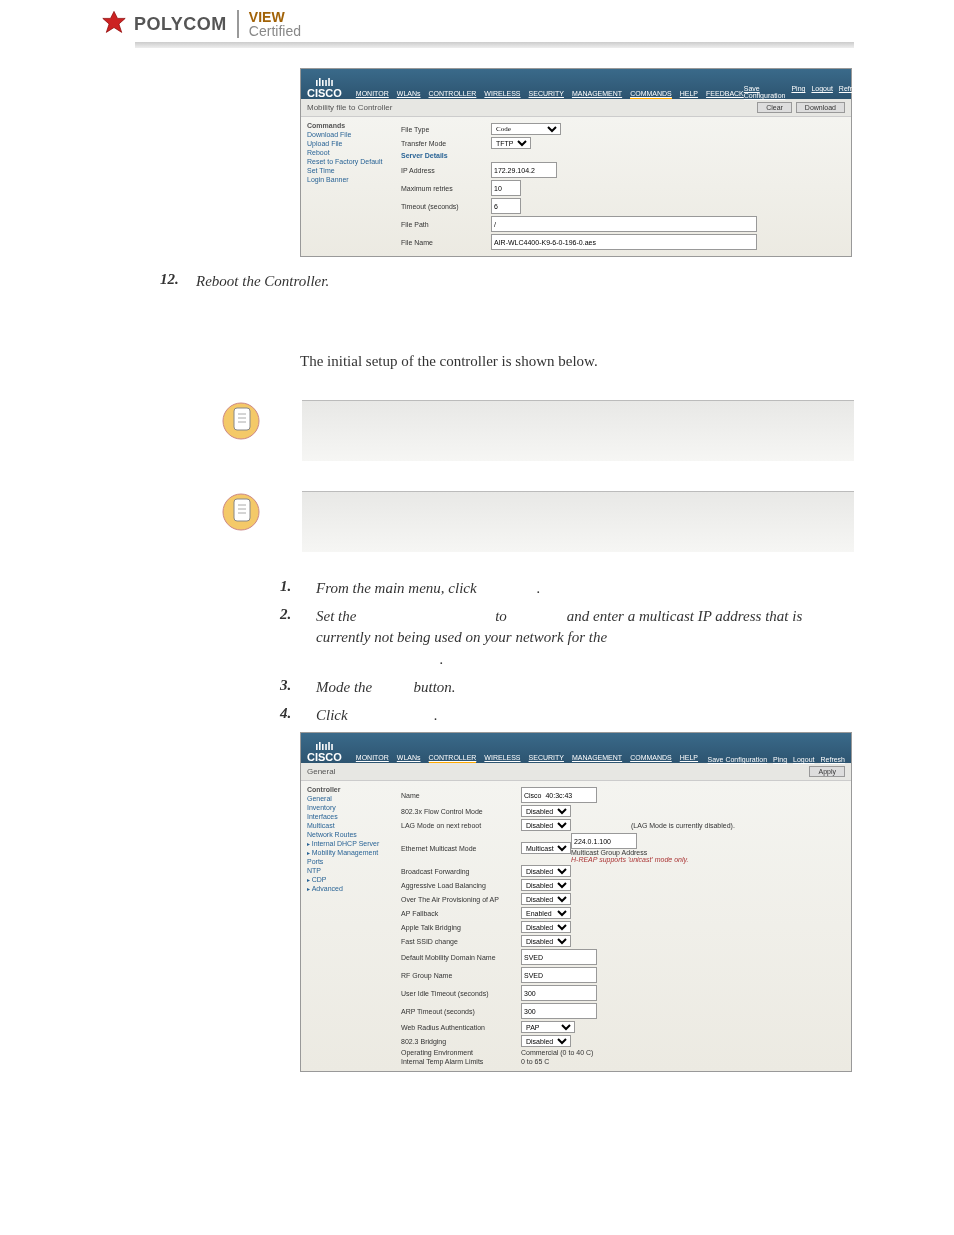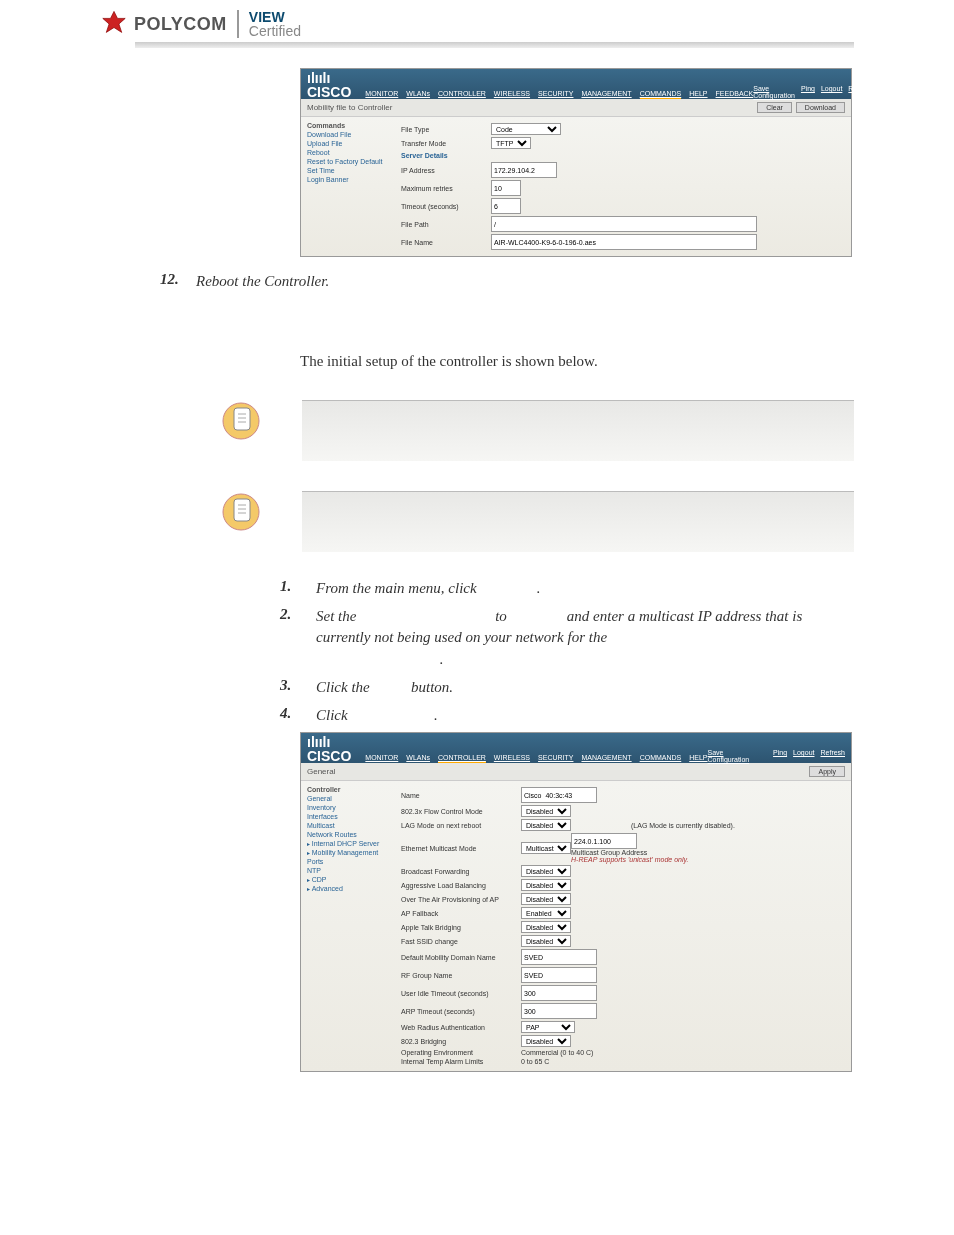--- a/index.html
+++ b/index.html
@@ -15,42 +15,42 @@
     padding: 10px 0 0 100px;
   }
   .logo-polycom {
     display: flex;
     align-items: center;
     gap: 6px;
   }
   .logo-svg { width: 28px; height: 28px; }
   .polycom-text { font-family: Arial, sans-serif; font-weight: bold; font-size: 18px; color: #555; letter-spacing: 0.5px;}
   .view-cert { border-left: 2px solid #999; margin-left: 10px; padding-left: 10px; font-family: Arial, sans-serif; font-size: 14px; color: #888; line-height: 1; }
-  .view-cert .v { font-weight: bold; color:#0c4a6e;}
+  .view-cert .v { font-weight: bold; color:#a16207;}
   .rule { height: 6px; background: linear-gradient(#ccc,#eee); margin: 4px 100px 0 135px; }
   .content { padding: 20px 100px 40px 100px; }
   .screenshot-box {
     margin-left: 200px;
     width: 550px;
     border: 1px solid #999;
     font-family: Arial, sans-serif;
     font-size: 7px;
     color: #333;
     background:#fff;
   }
   .cisco-topbar {
     background: linear-gradient(#3a6a8a,#2d5470);
     color: #fff;
     display: flex;
     align-items: flex-end;
     justify-content: space-between;
     padding: 2px 6px 0 6px;
     height: 28px;
   }
-  .cisco-logo { font-size: 14px; font-weight: bold; line-height:1; }
+  .cisco-logo { font-size: 11px; font-weight: bold; line-height:1; text-align:center;}
   .cisco-nav { display: flex; gap: 8px; font-size: 7px; }
   .cisco-nav span { text-decoration: underline; cursor:pointer;}
   .cisco-toplinks { font-size: 7px; text-decoration: underline; display:flex; gap:6px;}
   .cisco-subhead {
     background: #e7e7e3;
     display: flex;
     justify-content: space-between;
     align-items: center;
     padding: 3px 6px;
     border-bottom: 1px solid #ccc;
@@ -142,21 +142,21 @@
         <div>Download File</div>
         <div>Upload File</div>
         <div>Reboot</div>
         <div>Reset to Factory Default</div>
         <div>Set Time</div>
         <div>Login Banner</div>
       </div>
       <div class="cisco-main">
         <div class="cisco-row">
           <span class="lbl">File Type</span>
-          <select style="width:70px;"><option>Code</option></select>
+          <select style="width:70px;font-family:Liberation Serif, serif;"><option>Code</option></select>
         </div>
         <div class="cisco-row">
           <span class="lbl">Transfer Mode</span>
           <select style="width:40px;"><option>TFTP</option></select>
         </div>
         <div class="section-heading">Server Details</div>
         <div class="cisco-row">
           <span class="lbl">IP Address</span>
           <input class="med" value="172.29.104.2" style="">
         </div>
@@ -217,21 +217,21 @@
   <div class="step-row" style="margin-left:180px;">
     <div class="step-num">1.</div>
     <div class="step-body"><span>From the main menu, click </span>&nbsp;&nbsp;&nbsp;&nbsp;&nbsp;&nbsp;&nbsp;&nbsp;&nbsp;&nbsp;&nbsp;&nbsp;&nbsp;&nbsp;&nbsp;<span>.</span></div>
   </div>
   <div class="step-row" style="margin-left:180px;">
     <div class="step-num">2.</div>
     <div class="step-body"><span>Set the </span>&nbsp;&nbsp;&nbsp;&nbsp;&nbsp;&nbsp;&nbsp;&nbsp;&nbsp;&nbsp;&nbsp;&nbsp;&nbsp;&nbsp;&nbsp;&nbsp;&nbsp;&nbsp;&nbsp;&nbsp;&nbsp;&nbsp;&nbsp;&nbsp;&nbsp;&nbsp;&nbsp;&nbsp;&nbsp;&nbsp;&nbsp;&nbsp;&nbsp;&nbsp;&nbsp;<span> to </span>&nbsp;&nbsp;&nbsp;&nbsp;&nbsp;&nbsp;&nbsp;&nbsp;&nbsp;&nbsp;&nbsp;&nbsp;&nbsp;&nbsp;<span> and enter a multicast IP address that is currently not being used on your network for the </span><br>&nbsp;&nbsp;&nbsp;&nbsp;&nbsp;&nbsp;&nbsp;&nbsp;&nbsp;&nbsp;&nbsp;&nbsp;&nbsp;&nbsp;&nbsp;&nbsp;&nbsp;&nbsp;&nbsp;&nbsp;&nbsp;&nbsp;&nbsp;&nbsp;&nbsp;&nbsp;&nbsp;&nbsp;&nbsp;&nbsp;&nbsp;&nbsp;&nbsp;<span>.</span></div>
   </div>
   <div class="step-row" style="margin-left:180px;">
     <div class="step-num">3.</div>
-    <div class="step-body"><span>Click the </span>&nbsp;&nbsp;&nbsp;&nbsp;&nbsp;&nbsp;&nbsp;&nbsp;&nbsp;<span> button.</span></div>
+    <div class="step-body"><span>Mode the </span>&nbsp;&nbsp;&nbsp;&nbsp;&nbsp;&nbsp;&nbsp;&nbsp;&nbsp;<span> button.</span></div>
   </div>
   <div class="step-row" style="margin-left:180px;">
     <div class="step-num">4.</div>
     <div class="step-body"><span>Click </span>&nbsp;&nbsp;&nbsp;&nbsp;&nbsp;&nbsp;&nbsp;&nbsp;&nbsp;&nbsp;&nbsp;&nbsp;&nbsp;&nbsp;&nbsp;&nbsp;&nbsp;&nbsp;&nbsp;&nbsp;&nbsp;&nbsp;<span>.</span></div>
   </div>
 
   <div class="screenshot-box" style="margin-top:4px;">
     <div class="cisco-topbar">
       <div style="display:flex;align-items:flex-end;gap:14px;">
         <div class="cisco-logo">ılıılı<br>CISCO</div>

